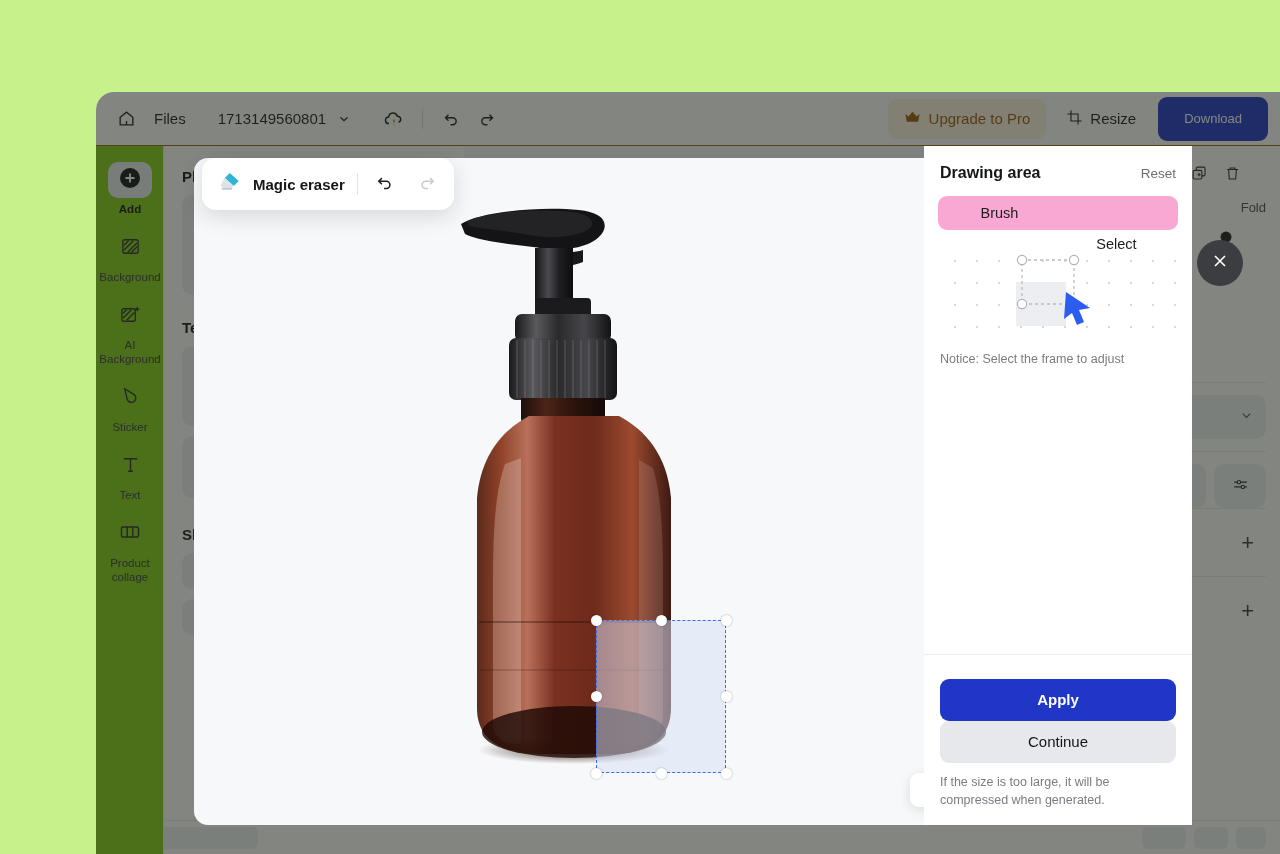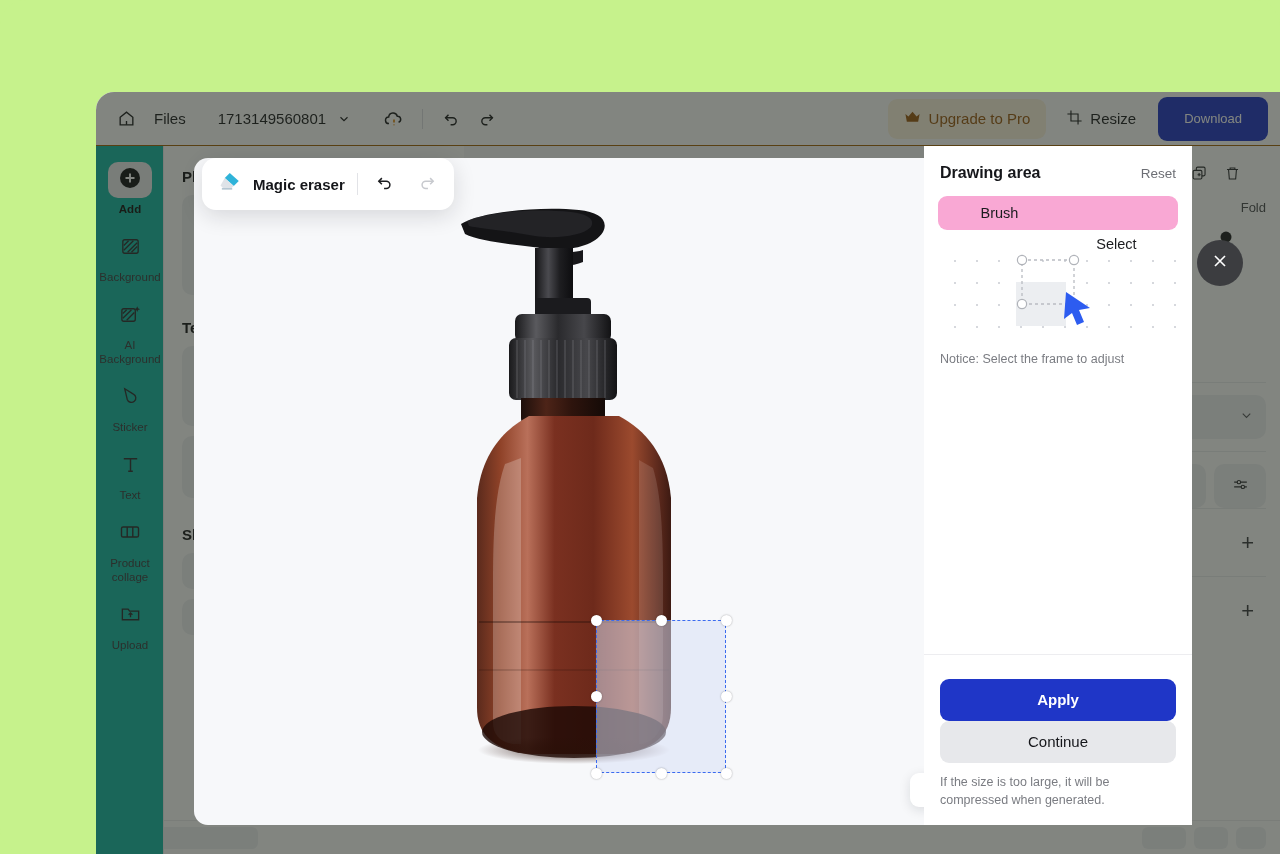--- a/index.html
+++ b/index.html
@@ -51,21 +51,21 @@
   }
   #download-btn {
     height: 44px; padding: 0 26px; border-radius: 9px; background: #1f36c7;
     color: #fff; font-size: 13px; display: flex; align-items: center;
     justify-content: center; margin-left: 2px;
   }
 
   
   #left-rail {
     position: absolute; left: 0; top: 54px; width: 68px; bottom: 0;
-    background: #14b8a6; border-right: 1px solid #ececf0;
+    background: #84cc16; border-right: 1px solid #ececf0;
     padding-top: 10px; z-index: 4;
   }
   .rail-item {
     width: 68px; padding: 6px 2px 8px; display: flex; flex-direction: column;
     align-items: center; gap: 5px;
   }
   .rail-icon-box {
     width: 44px; height: 36px; display: flex; align-items: center; justify-content: center;
     border-radius: 10px;
   }
@@ -328,31 +328,20 @@
       <div class="rail-item">
         <div class="rail-icon-box">
           <span>
             <svg width="24" height="24" viewBox="0 0 24 24" fill="none" stroke="#2a2c30" stroke-width="1.4">
               <rect x="3.5" y="7" width="17" height="10" rx="1.6"></rect>
               <path d="M9.2 7v10M14.8 7v10"></path>
             </svg>
           </span>
         </div>
         <div class="rail-label">Product collage</div>
-      </div>
-      <div class="rail-item">
-        <div class="rail-icon-box">
-          <span>
-            <svg width="23" height="23" viewBox="0 0 24 24" fill="none" stroke="#2a2c30" stroke-width="1.4">
-              <path d="M3.5 7.5h6l1.6 2h9.4v9H3.5z"></path>
-              <path d="M12 16v-4.4M10 13.2L12 11.3l2 1.9"></path>
-            </svg>
-          </span>
-        </div>
-        <div class="rail-label">Upload</div>
       </div>
     </div>
 
     <div id="props-panel">
       <div class="props-title">Pl</div>
       <div class="props-block" style="height:100px;"></div>
       <div class="props-title" style="margin-top:24px;">Te</div>
       <div class="props-block" style="height:80px;"></div>
       <div class="props-block" style="height:62px;"></div>
       <div class="props-title" style="margin-top:28px;">Sh</div>

